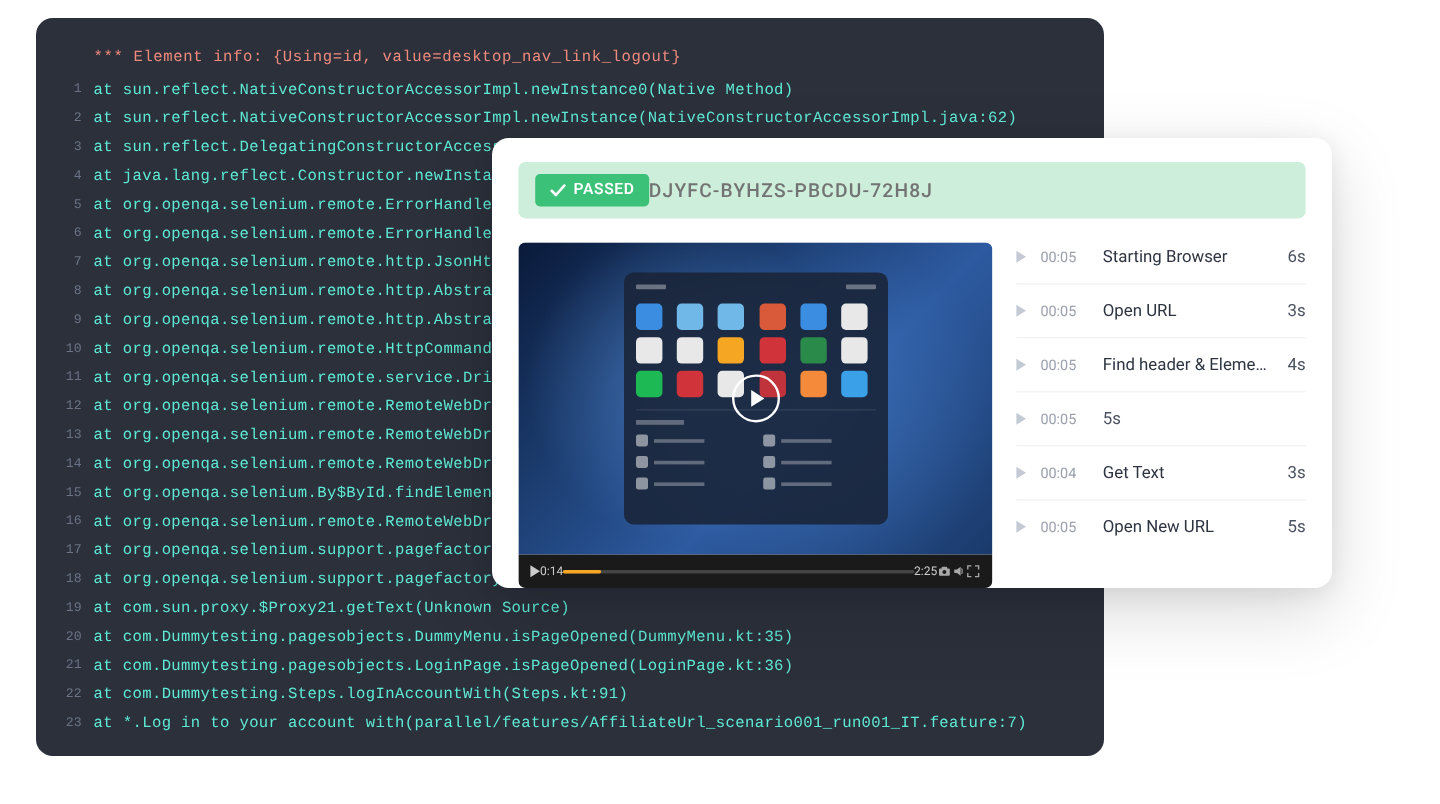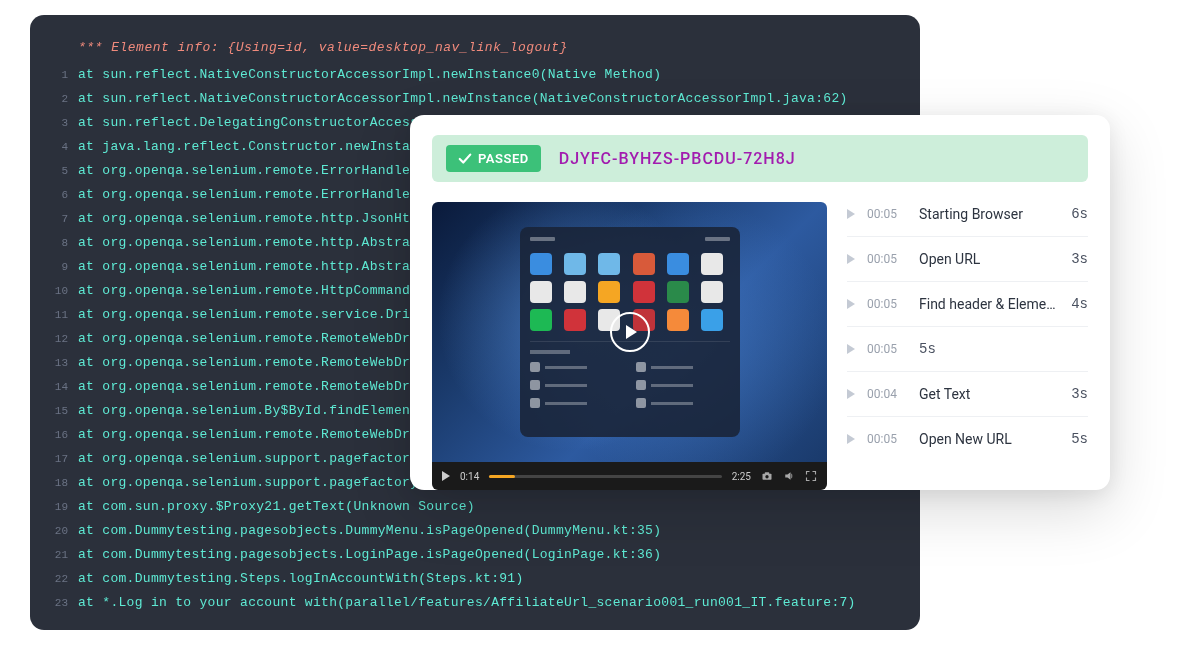--- a/index.html
+++ b/index.html
@@ -22,21 +22,20 @@
     padding: 25px 20px 20px 20px;
     overflow: hidden;
   }
   .element-info {
     color: #f08a7c;
     font-family: "SFMono-Regular", Consolas, "Liberation Mono", Menlo, monospace;
     font-size: 13px;
     letter-spacing: 0.5px;
     margin-left: 28px;
     margin-bottom: 8px;
-    font-style: italic;
   }
   .code-lines {
     font-family: "SFMono-Regular", Consolas, "Liberation Mono", Menlo, monospace;
     font-size: 13px;
     line-height: 24px;
   }
   .code-line {
     display: flex;
     white-space: nowrap;
   }
@@ -78,24 +77,23 @@
     font-weight: 600;
     padding: 6px 12px;
     border-radius: 4px;
     display: flex;
     align-items: center;
     gap: 6px;
     letter-spacing: 0.5px;
   }
   .passed-badge svg { width: 14px; height: 14px; }
   .test-id {
-    color: #a21caf;
+    color: #737373;
     font-size: 16px;
     font-weight: 500;
-    margin-left: 18px;
     letter-spacing: 1px;
   }
 
   .result-body {
     display: flex;
     gap: 20px;
   }
 
   .video-panel {
     width: 395px;
@@ -177,21 +175,21 @@
     border-bottom: 7px solid transparent;
     margin-left: 3px;
   }
 
   .video-controls {
     height: 28px;
     background: #1a1a1a;
     display: flex;
     align-items: center;
     padding: 0 10px;
-    gap: 10px;
+    gap: 0;
     color: #ccc;
     font-size: 10px;
   }
   .vc-play {
     width: 0; height: 0;
     border-left: 8px solid #ccc;
     border-top: 5px solid transparent;
     border-bottom: 5px solid transparent;
   }
   .vc-progress {
@@ -244,21 +242,20 @@
     color: #2d3440;
     font-size: 14px;
     flex: 1;
     white-space: nowrap;
     overflow: hidden;
     text-overflow: ellipsis;
   }
   .step-dur {
     color: #4a5160;
     font-size: 14px;
-    font-family: Liberation Mono, monospace;
   }
 </style>
 </head>
 <body>
 
 <div class="code-panel">
   <div class="element-info">*** Element info: {Using=id, value=desktop_nav_link_logout}</div>
   <div class="code-lines" id="code-lines">
       <div class="code-line">
         <span class="ln">1</span>

